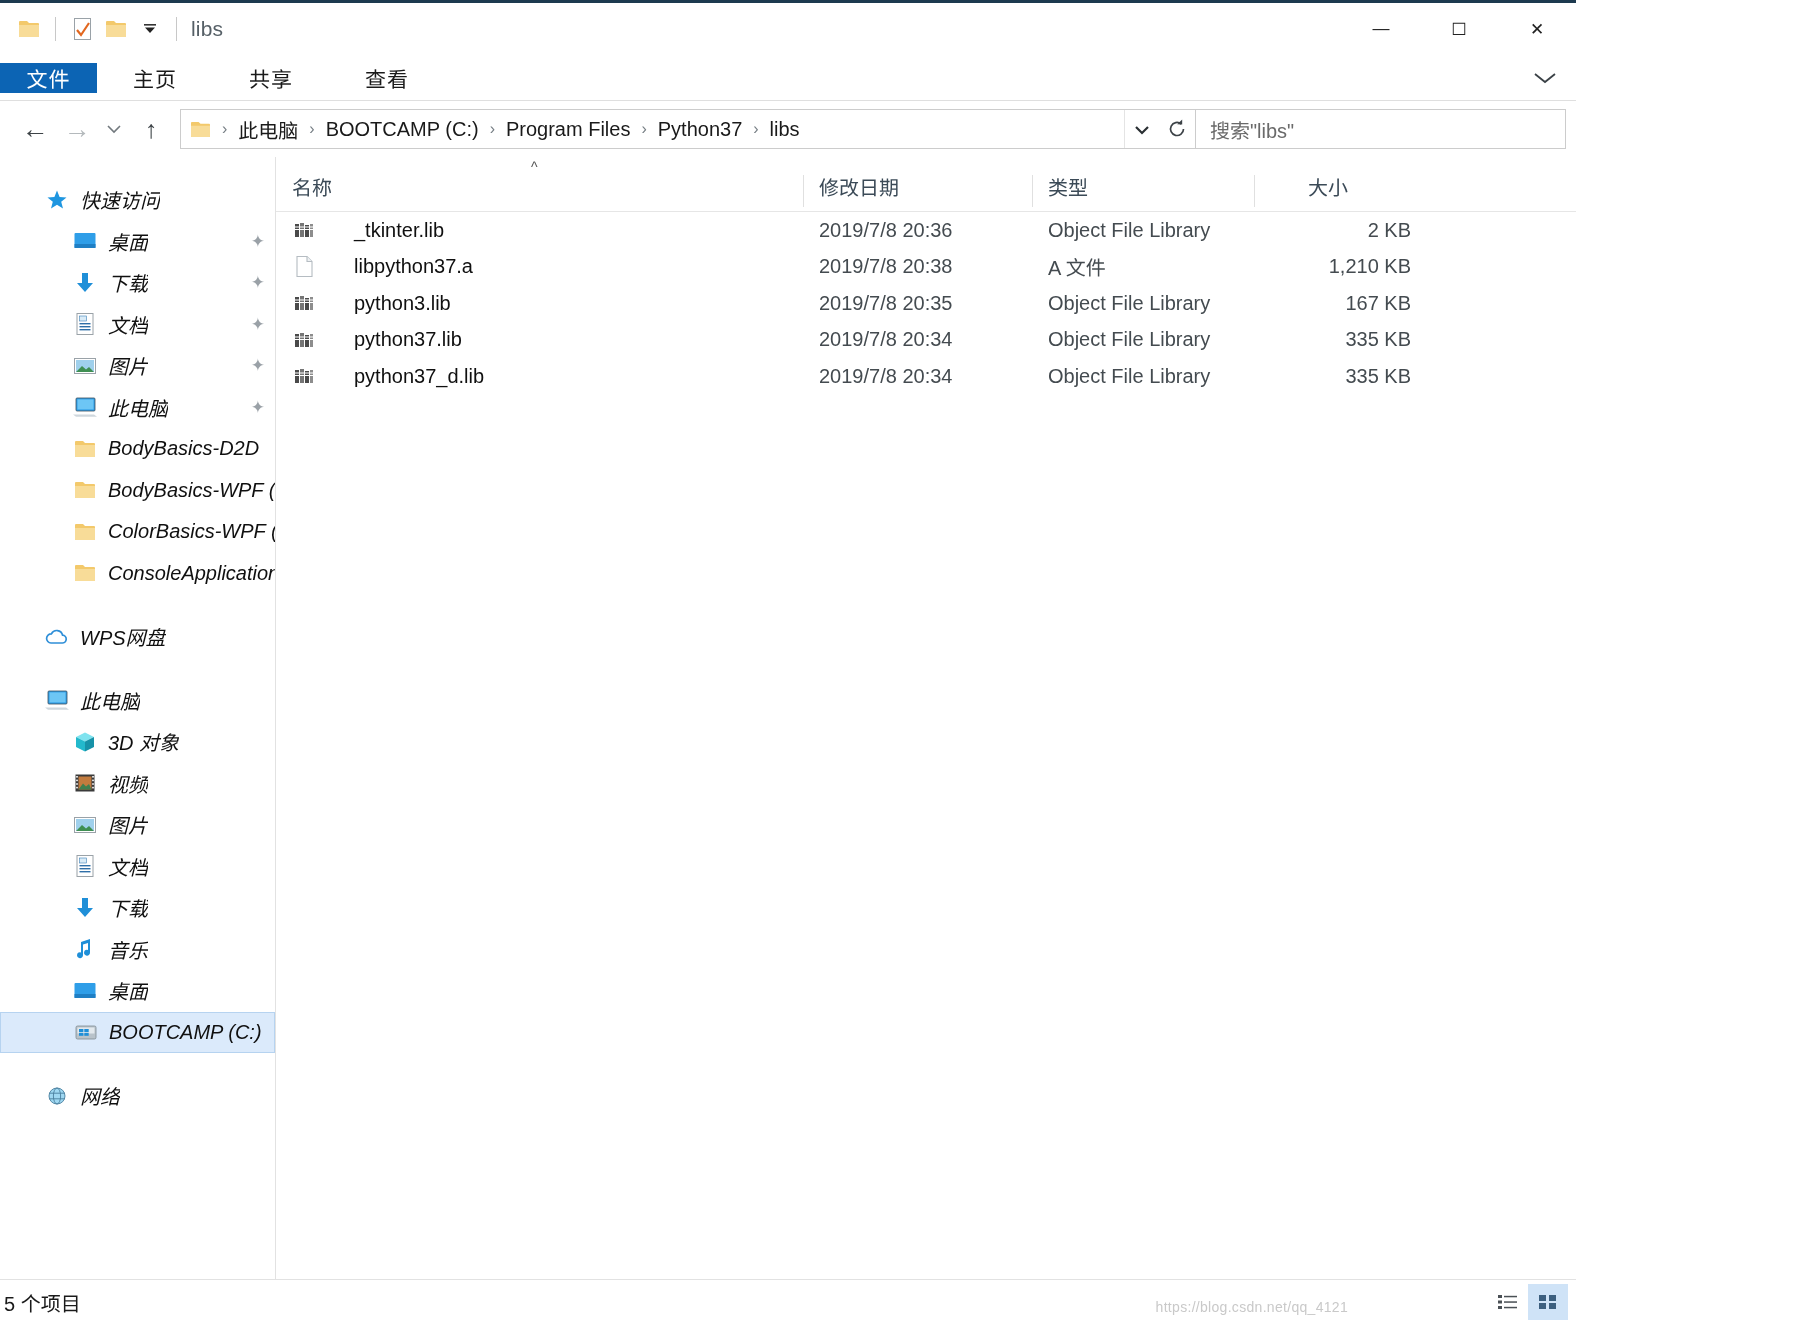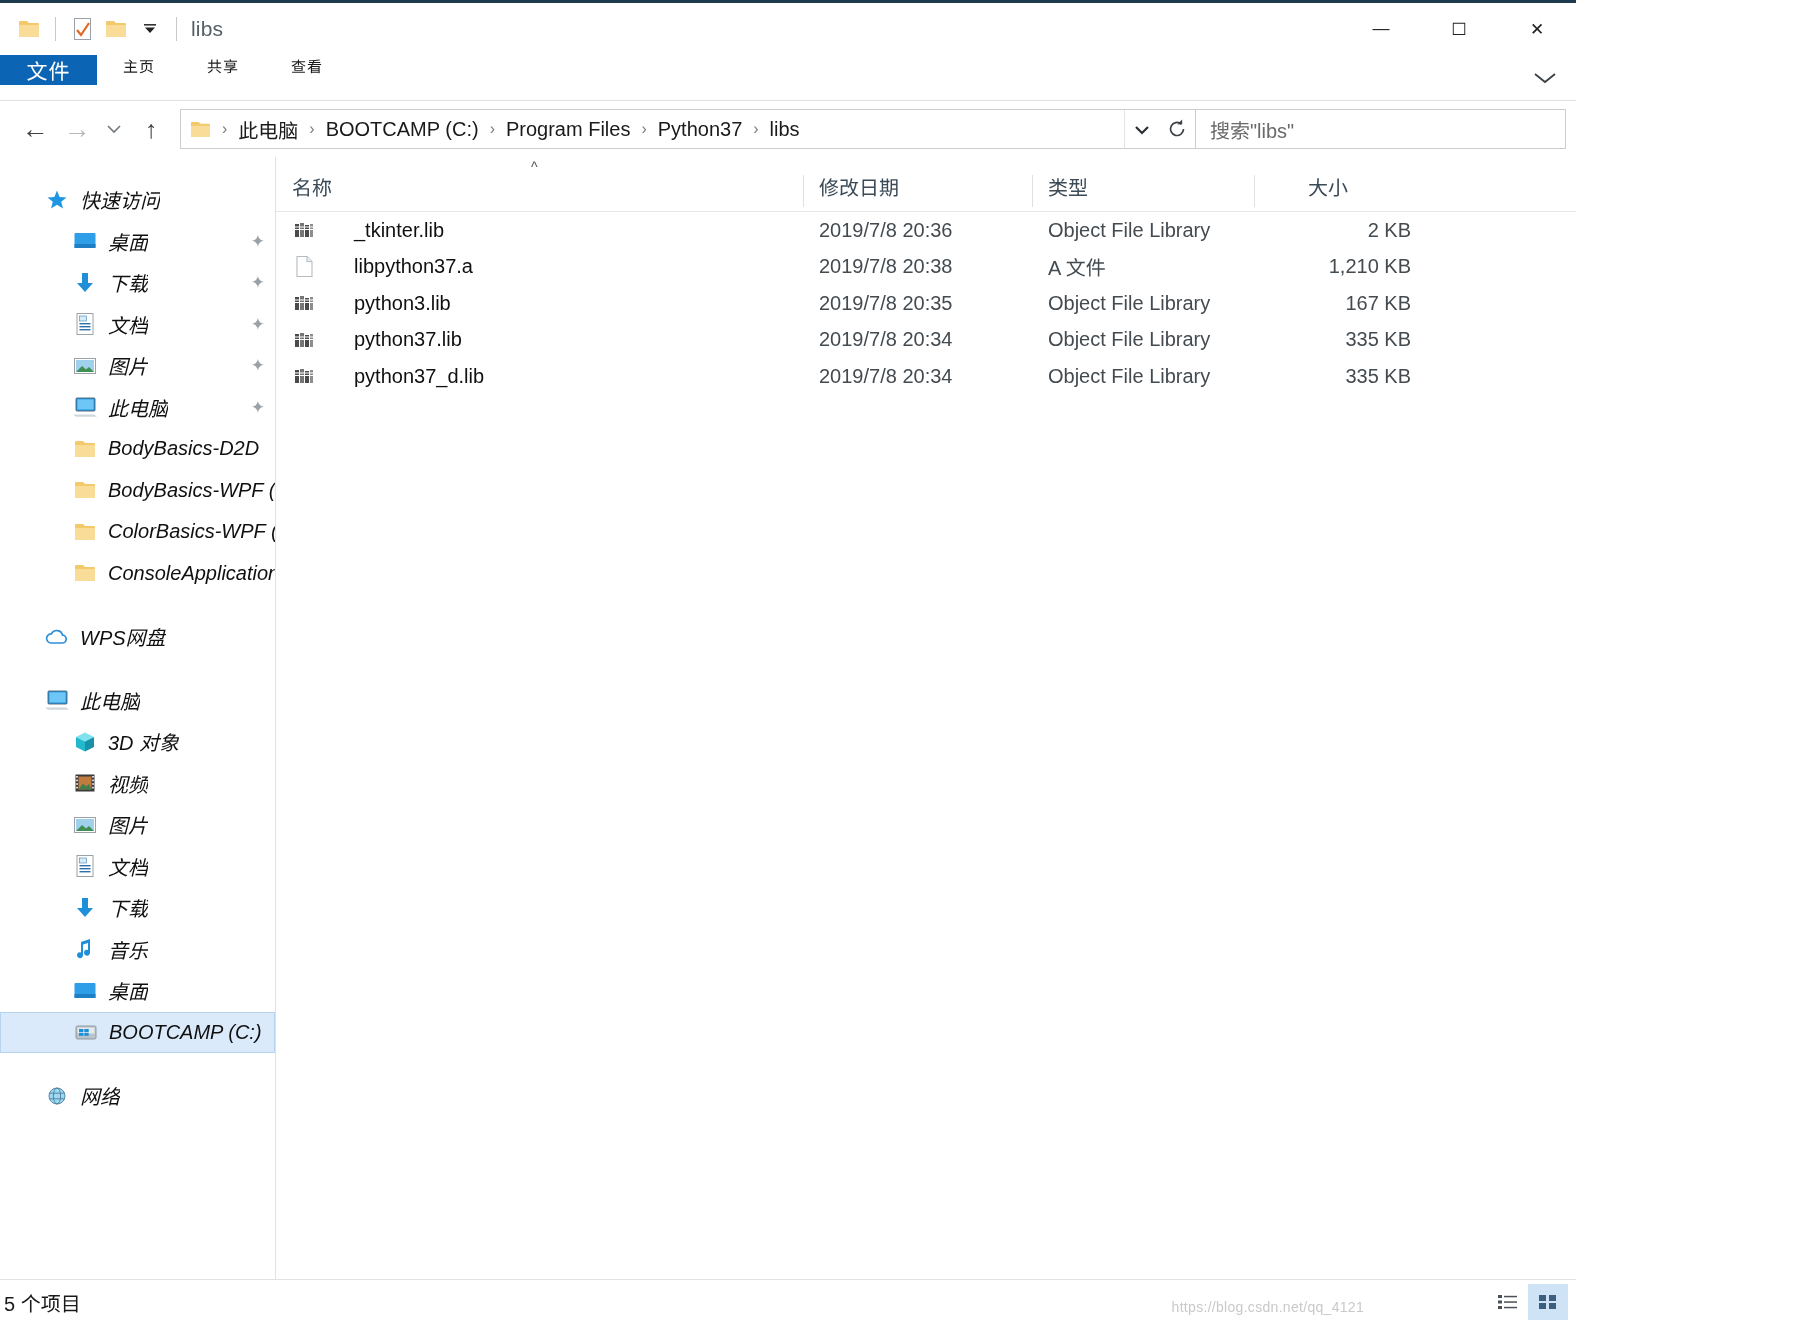--- a/index.html
+++ b/index.html
@@ -75,42 +75,42 @@
     justify-content: center;
     font-size: 17px;
     color: #222;
   }
   .win-btn.close { color: #222; }
 
   
   .ribbon {
     height: 45px;
     display: flex;
-    align-items: flex-start;
+    align-items: center;
     border-bottom: 1px solid #dfdfdf;
     background: #ffffff;
     flex: none;
     position: relative;
   }
   .tab-file {
     background: #0c64b4;
     color: #ffffff;
     width: 97px;
     display: flex;
     align-items: center;
     justify-content: center;
     font-size: 21px;
     letter-spacing: 1px;
   }
   .tab {
     display: flex;
     align-items: center;
     justify-content: center;
-    padding: 0 26px;
-    font-size: 15px;
+    padding: 0 36px;
+    font-size: 21px;
     color: #1a1a1a;
     letter-spacing: 1px;
   }
   .ribbon-expand {
     position: absolute;
     right: 18px;
     top: 0;
     height: 45px;
     display: flex;
     align-items: center;
@@ -349,21 +349,21 @@
     align-items: center;
     gap: 0px;
   }
   .viewbtn {
     width: 40px; height: 36px;
     display: flex; align-items: center; justify-content: center;
   }
   .viewbtn.active { background: #cfe3f7; }
   .watermark {
     position: absolute;
-    right: 212px;
+    right: 228px;
     bottom: 9px;
     font-size: 14px;
     color: #c9c9c9;
     letter-spacing: 0.3px;
   }
 </style>
 </head>
 <body>
 
 <div class="window">

